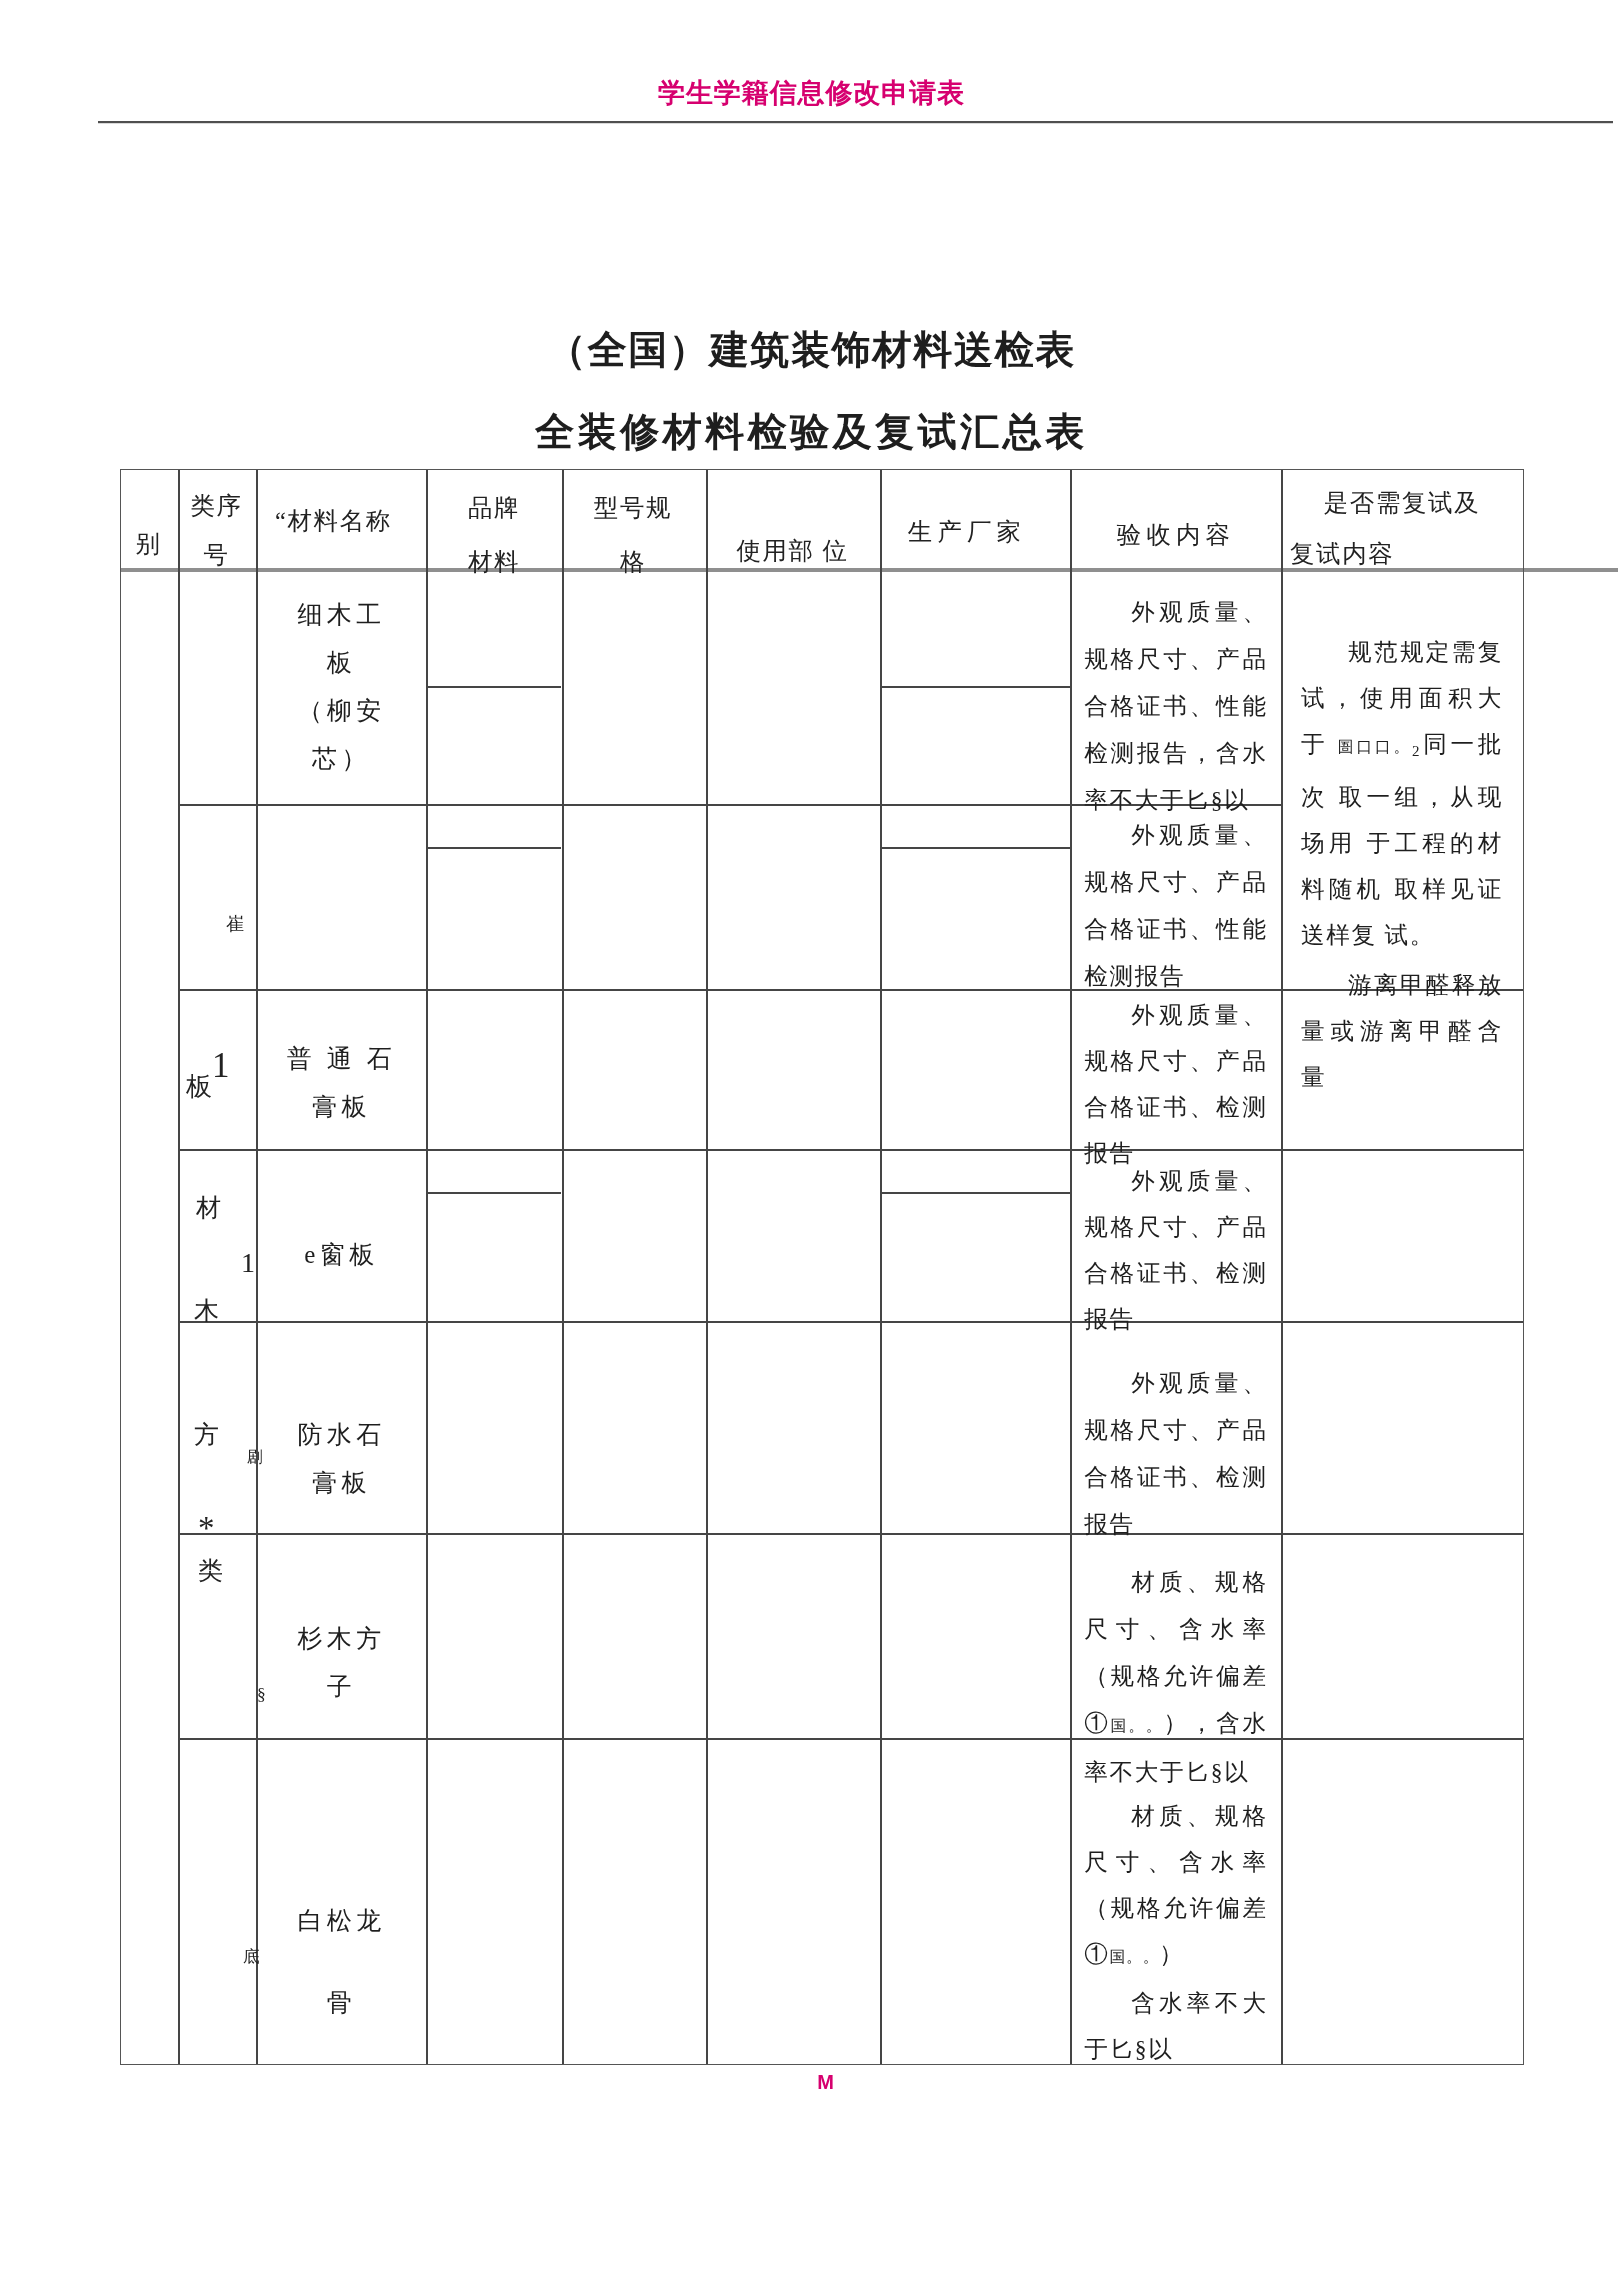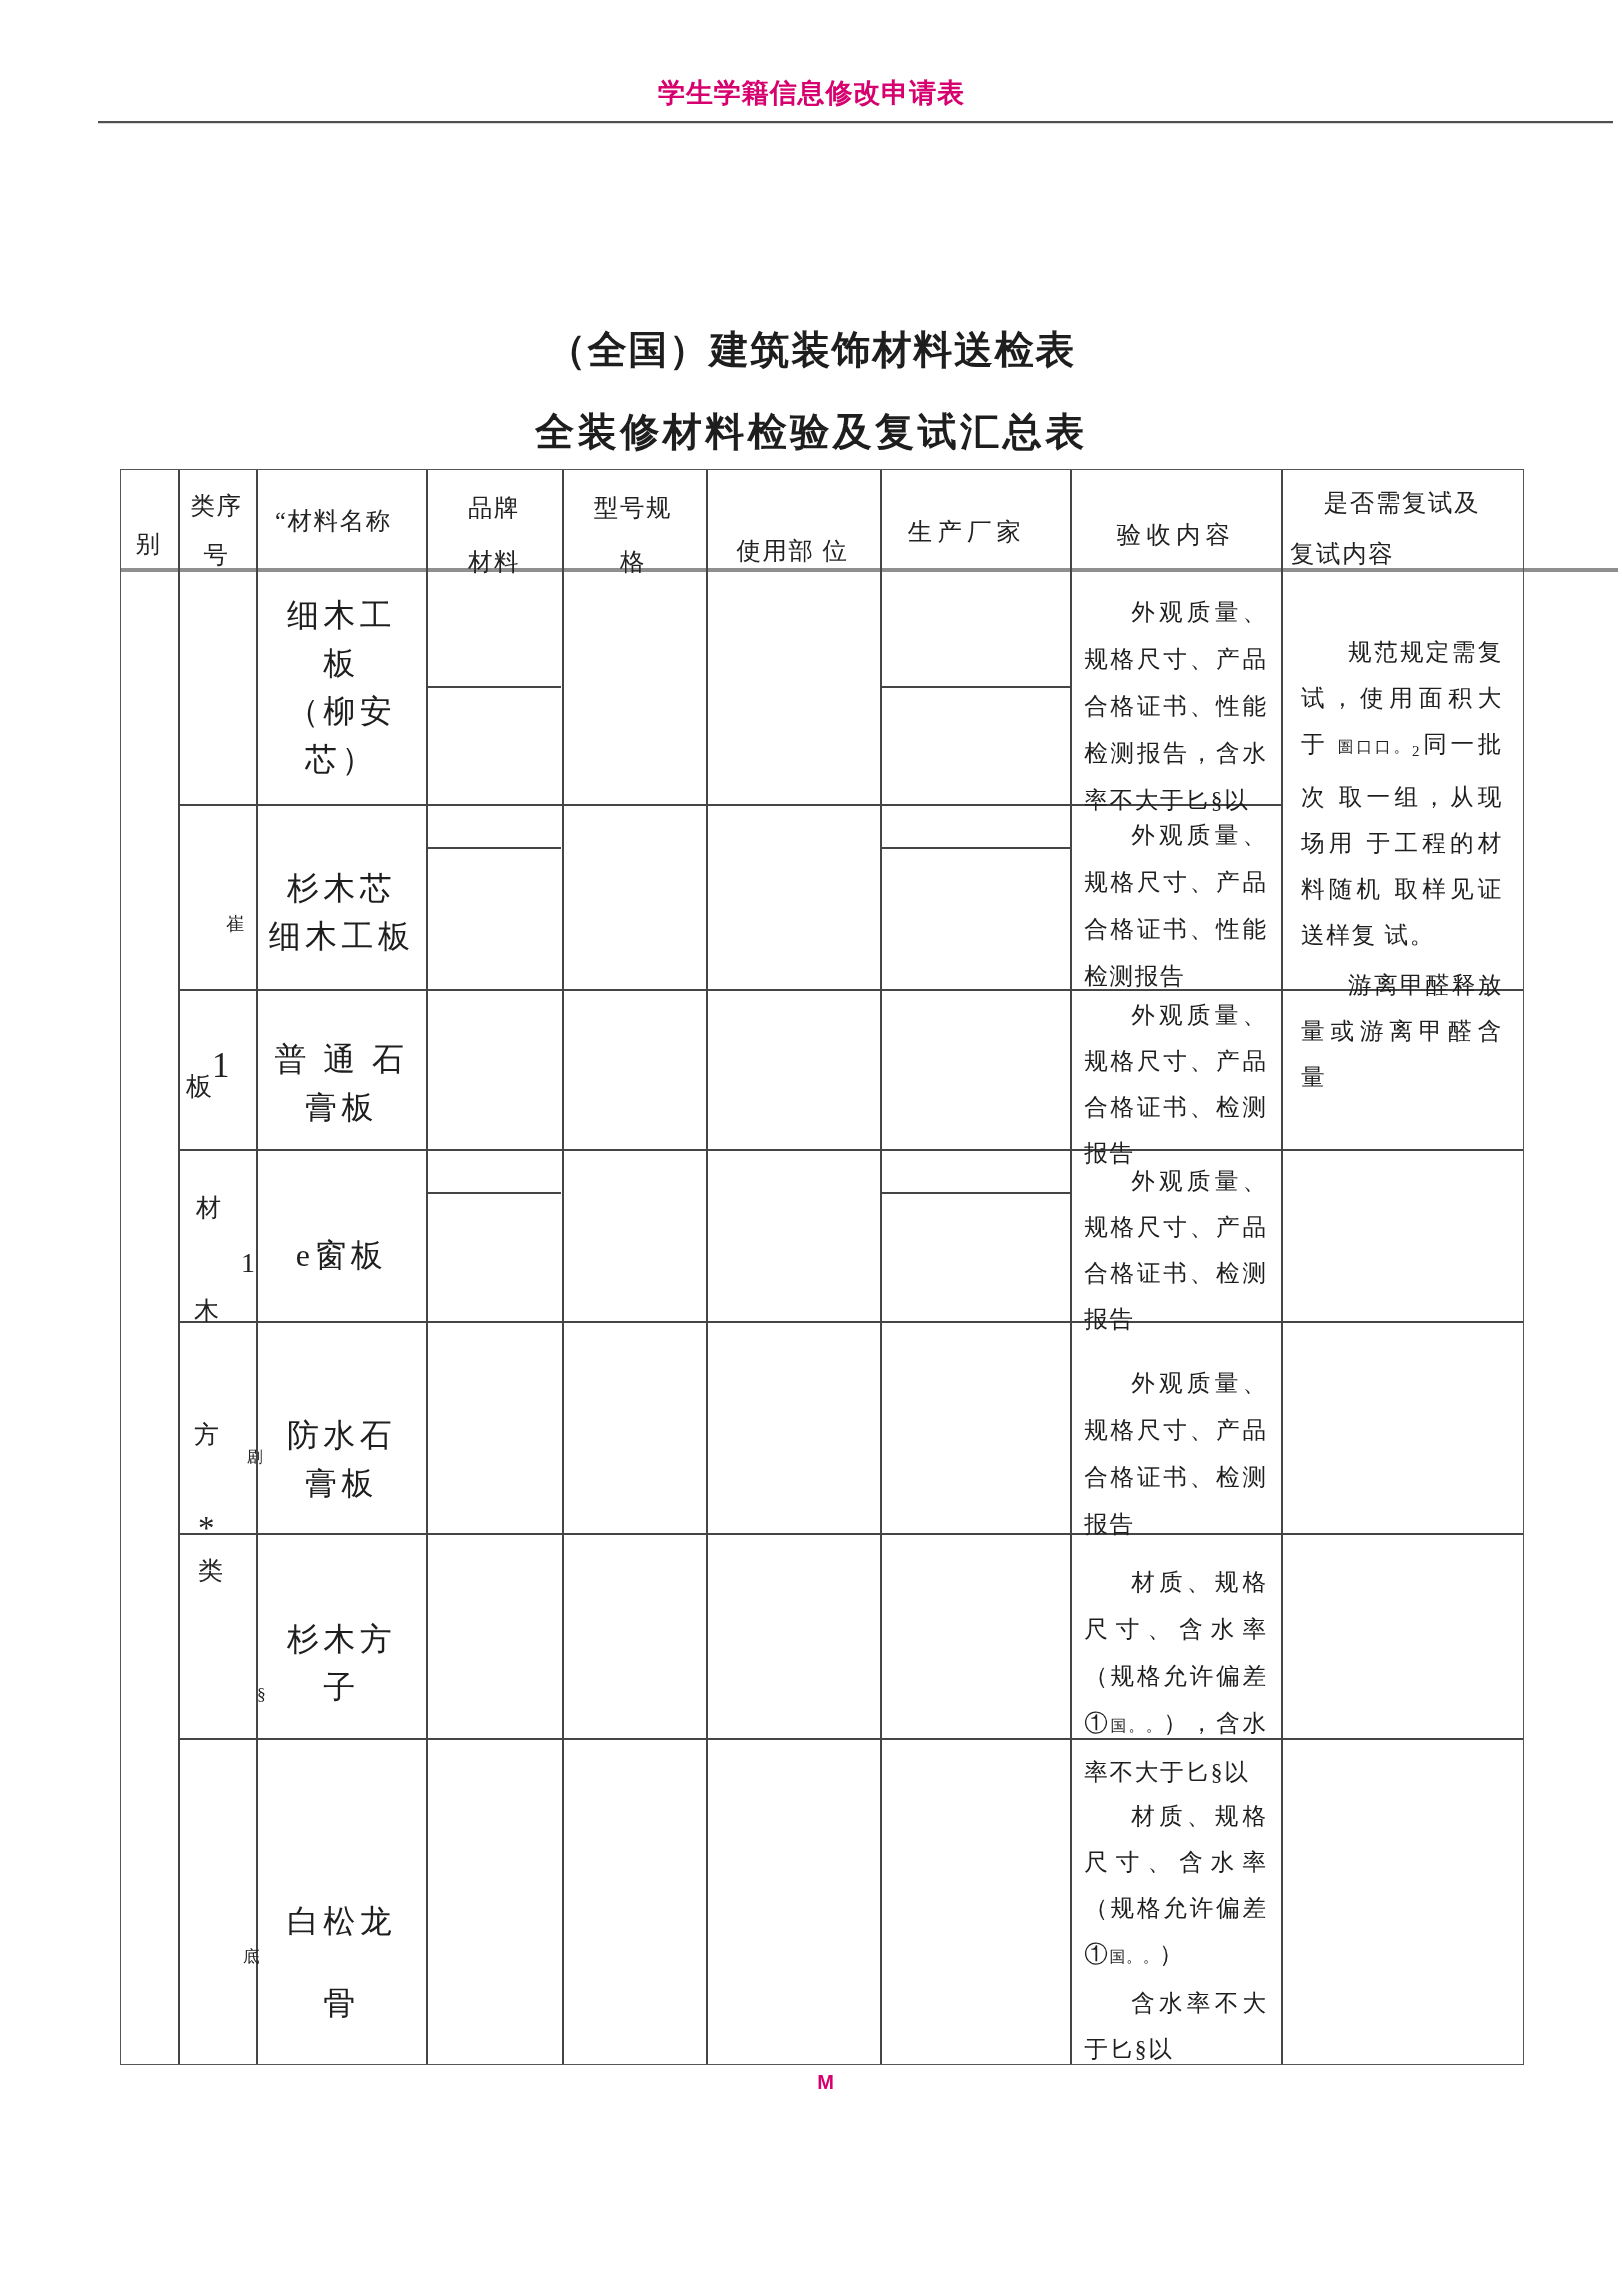--- a/index.html
+++ b/index.html
@@ -21,21 +21,21 @@
   
   .tbl{position:absolute;left:120px;top:469px;width:1402px;height:1594px;
        border:1.7px solid #555;}
   .vl{position:absolute;top:0;width:1.7px;height:1594px;background:#454545;}
   .hl{position:absolute;height:1.7px;background:#454545;}
   
   .hd{position:absolute;font-size:24.4px;line-height:49px;letter-spacing:1.7px;color:#222;}
   .ctr{text-align:center;}
   .pre{white-space:pre-line;}
   
-  .mat{position:absolute;left:137px;width:167px;text-align:center;font-size:32px;
+  .mat{position:absolute;left:137px;width:167px;text-align:center;font-size:25px;
        letter-spacing:4.4px;line-height:48px;white-space:pre-line;}
   .mat7{line-height:82px;}
   
   .acc{position:absolute;left:951px;width:208px;padding:0 12.2px;box-sizing:border-box;
        font-size:23.6px;line-height:47px;letter-spacing:1.7px;text-align:justify;
        text-justify:inter-character;text-indent:47px;}
   .acc p{margin:0;text-indent:47px;}
   
   .retest{position:absolute;left:1162px;top:155px;width:238px;padding:0 14px;
           box-sizing:border-box;font-size:23.6px;line-height:46px;letter-spacing:1.7px;
@@ -101,22 +101,20 @@
     <div class="hd ctr" style="left:951px;top:40px;width:208px;letter-spacing:5.2px">验收内容</div>
     <div class="hd" style="left:1162px;top:7px;width:238px;line-height:51px">
       <div class="ctr">是否需复试及</div>
       <div style="padding-left:7px">复试内容</div>
     </div>
 
     <div class="mat" style="top:121px">细木工
 板
 （柳安
 芯）</div>
-    <div class="mat" style="top:394px">杉木芯
-细木工板</div>
     <div class="mat" style="top:565px">普 通 石
 膏板</div>
     <div class="mat" style="top:761px">e窗板</div>
     <div class="mat" style="top:941px">防水石
 膏板</div>
     <div class="mat" style="top:1145px">杉木方
 子</div>
     <div class="mat mat7" style="top:1410px">白松龙
 骨</div>
 

